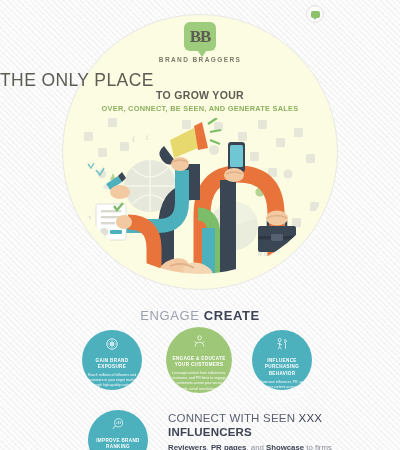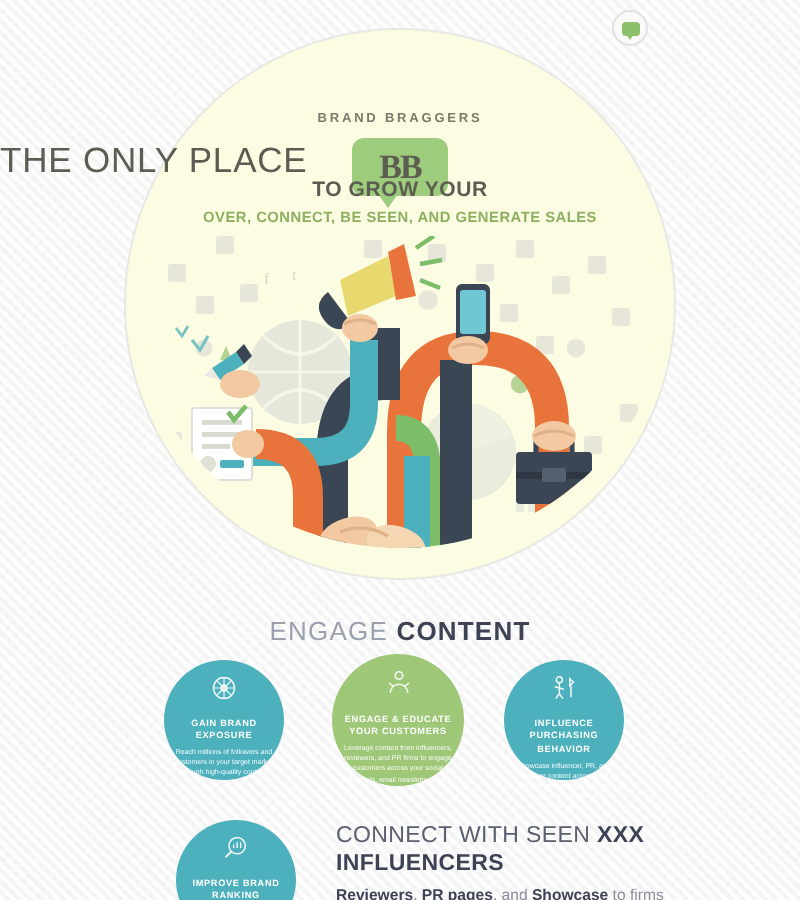--- a/index.html
+++ b/index.html
@@ -62,24 +62,24 @@
     background: #fcfce3;
     border: 1.5px solid #e8e8e4;
     overflow: hidden;
   }
 
   
   #logo {
     position: absolute;
     left: 50%; top: 22px;
     transform: translateX(-50%);
-    width: 48px; height: 29px;
+    width: 32px; height: 29px;
     background: #9ccc7c;
     border-radius: 6px;
-    display: flex; align-items: center; justify-content: center; margin-top: 47px;
+    display: flex; align-items: center; justify-content: center;
   }
   #logo::after {
     content: "";
     position: absolute;
     left: 13px; bottom: -6px;
     border-left: 5px solid transparent;
     border-right: 5px solid transparent;
     border-top: 7px solid #9ccc7c;
   }
   #logo .bb {
@@ -182,21 +182,21 @@
     position: absolute;
     left: 168px; top: 412px;
     width: 190px;
   }
   #influencers .line1 {
     font-size: 11.5px;
     letter-spacing: .2px;
     color: #5a6070;
     white-space: nowrap;
   }
-  #influencers .line1 b { color: #3d4354; font-weight: bold; }
+  #influencers .line1 b { color: #3d4354; font-weight: normal; }
   #influencers .line2 {
     font-size: 11.5px;
     font-weight: bold;
     letter-spacing: .2px;
     color: #3d4354;
     margin-top: 2px;
   }
   #influencers .line3 {
     font-size: 7.8px;
     color: #8a8f9c;
@@ -343,21 +343,21 @@
           <ellipse cx="112" cy="150" rx="15" ry="9" fill="#f2c9a0" transform="rotate(-18 112 150)"></ellipse>
           <ellipse cx="136" cy="154" rx="15" ry="9" fill="#f5d6b2" transform="rotate(14 136 154)"></ellipse>
           <path d="M108 148 q12 -5 24 2" stroke="#e0b088" stroke-width="1.6" fill="none"></path>
         </g>
 
       </g>
     </svg>
   </div>
 
   <div id="section-heading">
-    <span class="light">ENGAGE </span><span class="bold">CONTENT</span>
+    <span class="light">ENGAGE </span><span class="bold">CREATE</span>
   </div>
 
   <div class="badge" id="badge-1">
     <span class="b-icon">
       <svg width="14" height="14" viewBox="0 0 24 24">
         <circle cx="12" cy="12" r="9" fill="none" stroke="#fff" stroke-width="1.3"></circle>
         <path d="M12 3v18M3 12h18M6 6l12 12M18 6L6 18" stroke="#fff" stroke-width="1"></path>
         <circle cx="12" cy="12" r="2.6" fill="none" stroke="#fff" stroke-width="1.2"></circle>
       </svg>
     </span>

